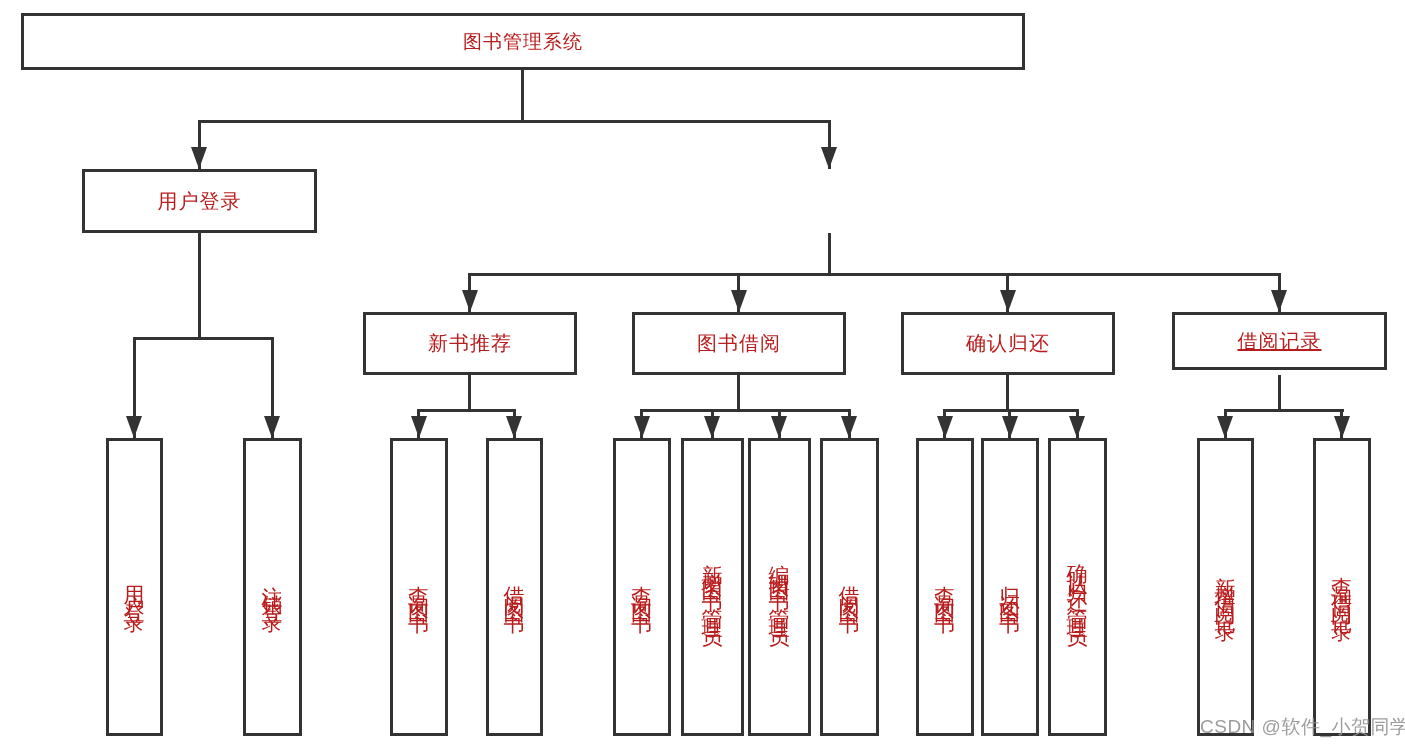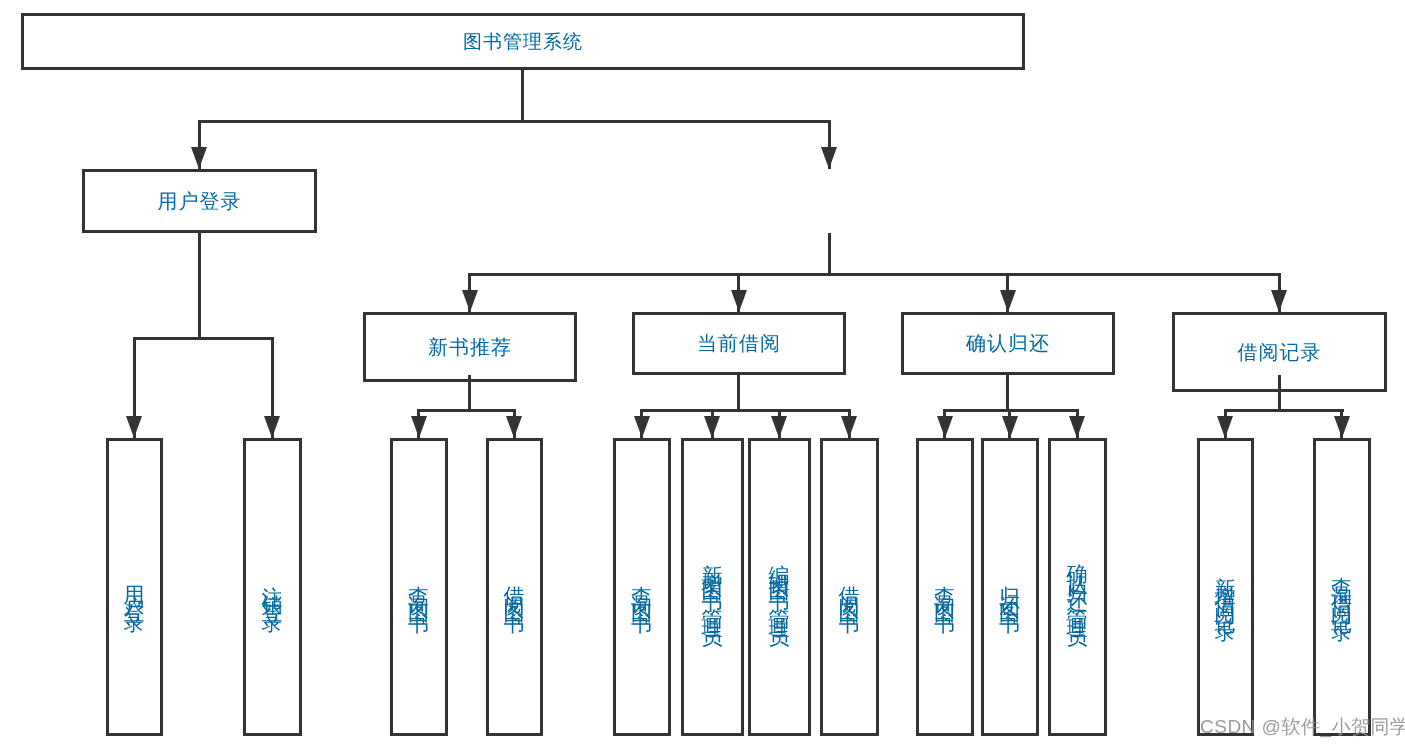--- a/index.html
+++ b/index.html
@@ -11,21 +11,21 @@
     overflow:hidden;
   }
   .node{
     position:absolute;
     box-sizing:border-box;
     border:3px solid #333333;
     background:#ffffff;
     display:flex;
     align-items:center;
     justify-content:center;
-    color:#0369a1;
+    color:#b91c1c;
   }
   .h-label{font-size:20px;letter-spacing:1px;white-space:nowrap;}
   .root-label{font-size:19px;letter-spacing:1px;white-space:nowrap;}
   .vtext{
     writing-mode:vertical-rl;
     text-orientation:mixed;
     letter-spacing:9px;
     line-height:1;
     font-size:21px;
     white-space:nowrap;
@@ -55,30 +55,30 @@
 <div class="canvas">
 
   <div class="node" style="left:21px;top:13px;width:1004px;height:57px;">
     <span class="root-label">图书管理系统</span>
   </div>
 
   <div class="node" style="left:82px;top:169px;width:235px;height:64px;">
     <span class="h-label">用户登录</span>
   </div>
 
-  <div class="node" style="left:363px;top:312px;width:214px;height:70px;">
+  <div class="node" style="left:363px;top:312px;width:214px;height:63px;">
     <span class="h-label">新书推荐</span>
   </div>
   <div class="node" style="left:632px;top:312px;width:214px;height:63px;">
-    <span class="h-label">当前借阅</span>
+    <span class="h-label">图书借阅</span>
   </div>
   <div class="node" style="left:901px;top:312px;width:214px;height:63px;">
     <span class="h-label">确认归还</span>
   </div>
-  <div class="node" style="left:1172px;top:312px;width:215px;height:80px;">
+  <div class="node" style="left:1172px;top:312px;width:215px;height:58px;text-decoration:underline;">
     <span class="h-label">借阅记录</span>
   </div>
 
   <div class="node" style="left:106px;top:438px;width:57px;height:298px;">
     <span class="vtext">用户登录</span>
   </div>
   <div class="node" style="left:243px;top:438px;width:59px;height:298px;">
     <span class="vtext">注销登录</span>
   </div>
 

